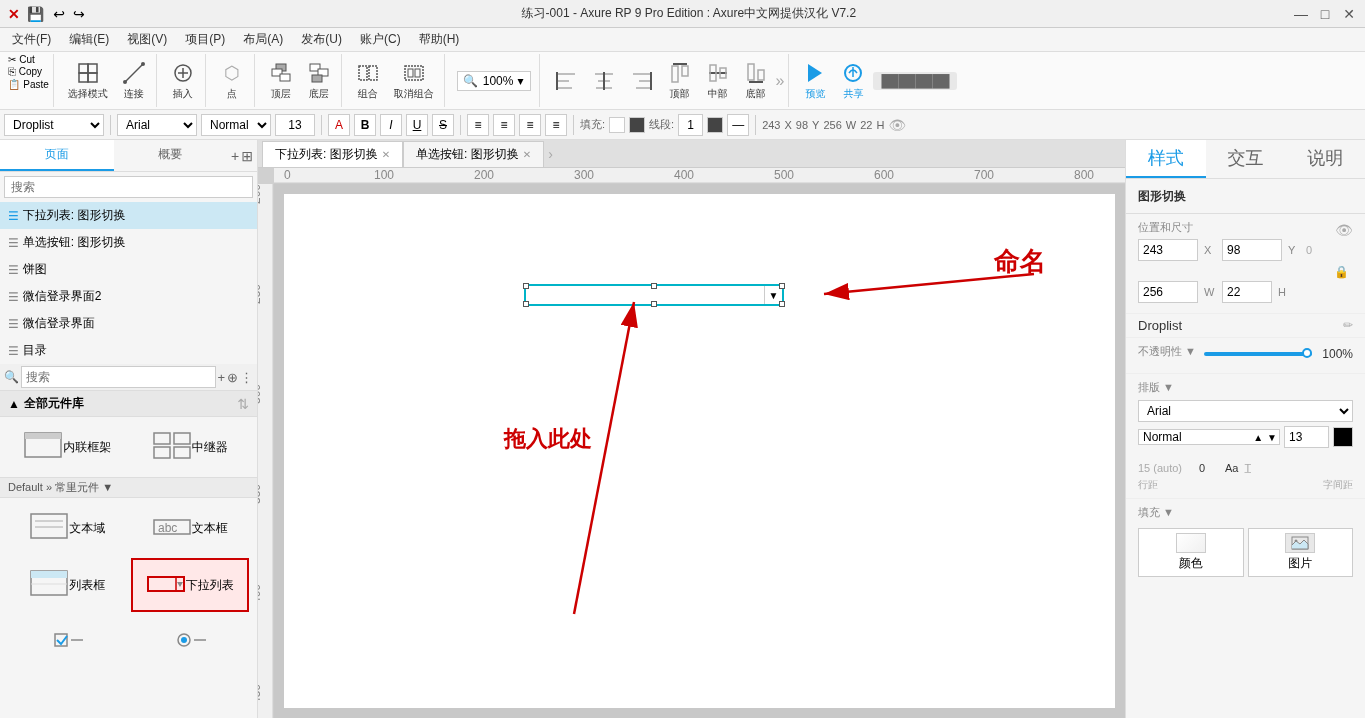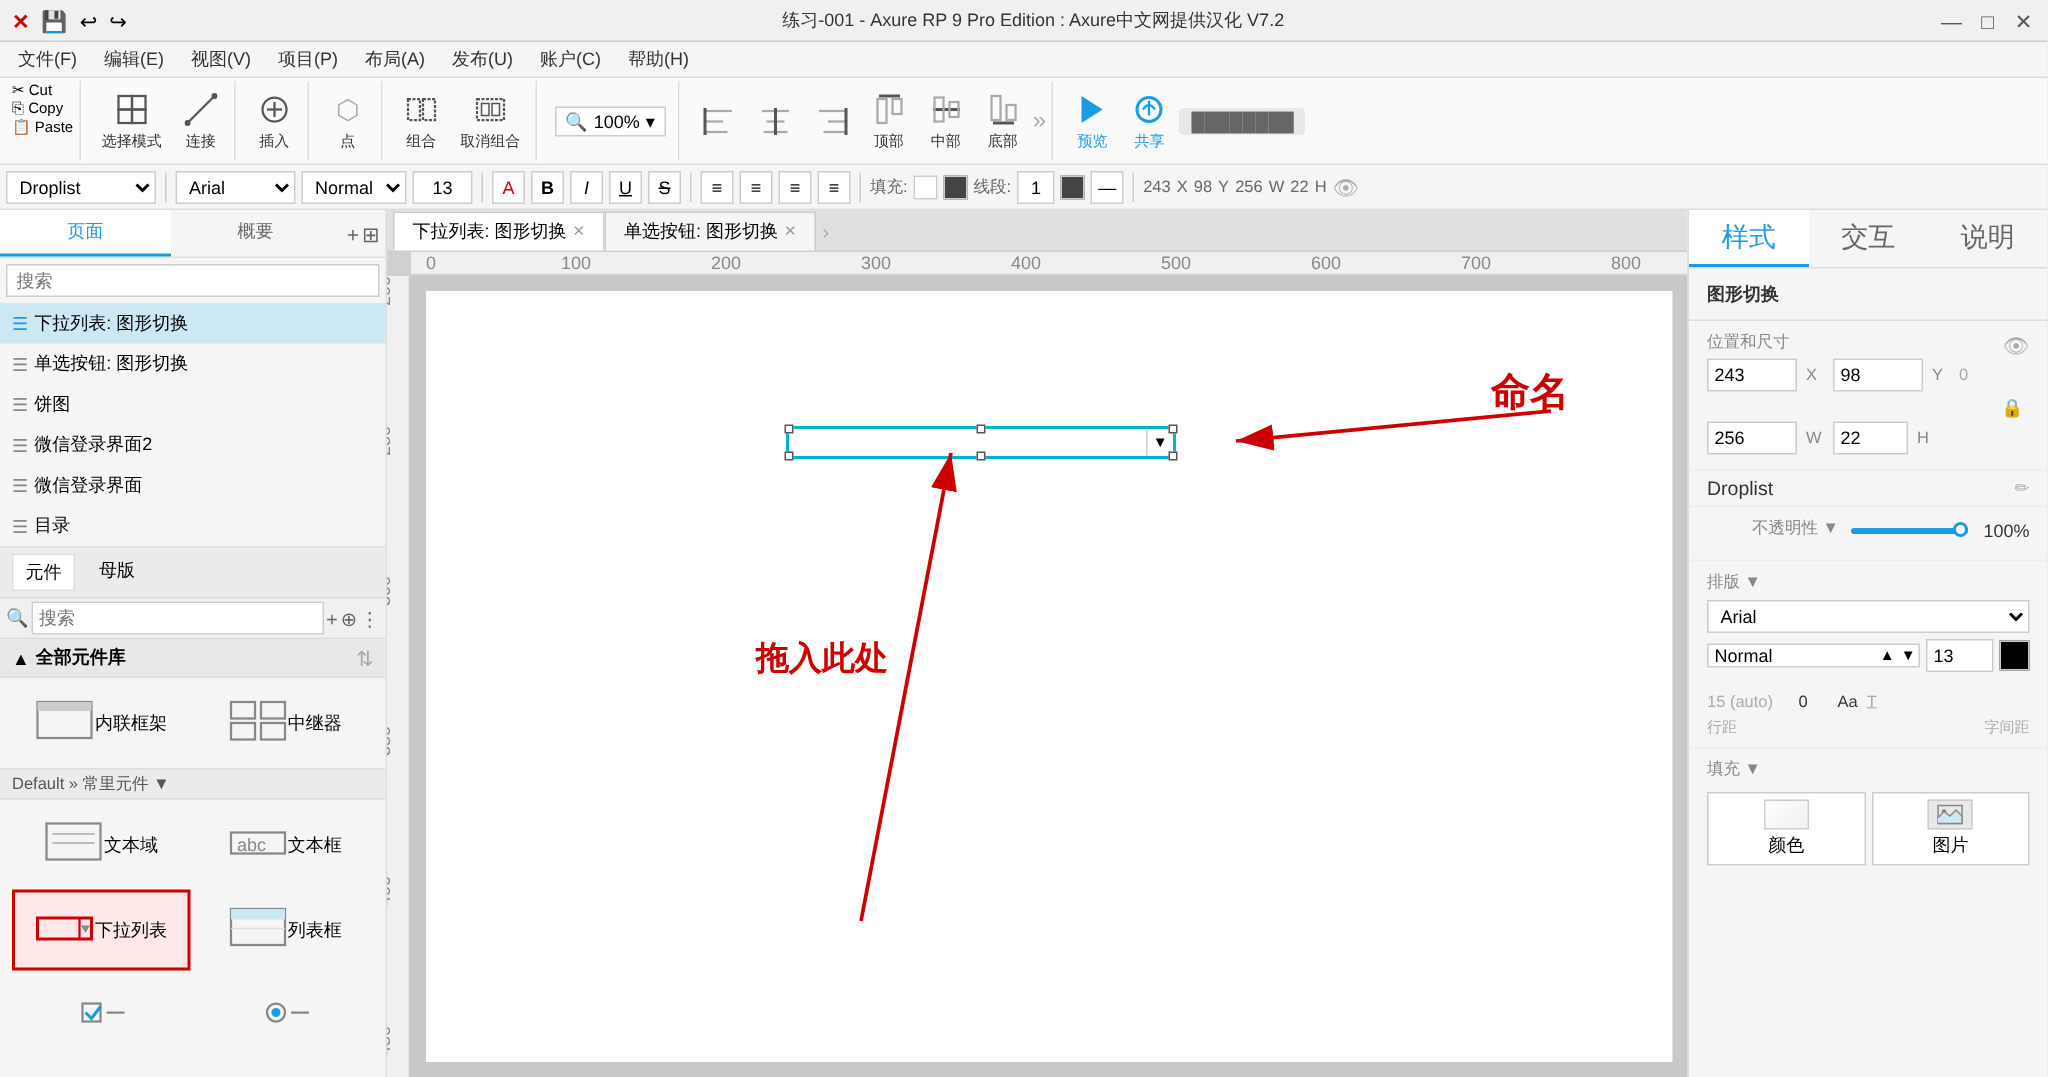--- a/index.html
+++ b/index.html
@@ -169,20 +169,42 @@
             <line x1="6" y1="11" x2="16" y2="11" stroke="#555" stroke-width="1.5"></line>
           </svg>
       </div>
       <span class="toolbar-btn-label">插入</span>
     </div>
   </div>
   <div class="toolbar-group">
     <div class="toolbar-btn">
       <div class="toolbar-icon" style="color:#aaa;font-size:18px;">⬡</div>
       <span class="toolbar-btn-label">点</span>
+    </div>
+  </div>
+  <div class="toolbar-group">
+    <div class="toolbar-btn">
+      <div class="toolbar-icon">
+        <svg width="22" height="22" viewBox="0 0 22 22">
+            <rect x="6" y="2" width="10" height="7" fill="#aaa" stroke="#555" stroke-width="1"></rect>
+            <rect x="2" y="7" width="10" height="7" fill="white" stroke="#555" stroke-width="1"></rect>
+            <rect x="10" y="12" width="10" height="7" fill="white" stroke="#555" stroke-width="1"></rect>
+          </svg>
+      </div>
+      <span class="toolbar-btn-label">顶层</span>
+    </div>
+    <div class="toolbar-btn">
+      <div class="toolbar-icon">
+        <svg width="22" height="22" viewBox="0 0 22 22">
+            <rect x="2" y="2" width="10" height="7" fill="white" stroke="#555" stroke-width="1"></rect>
+            <rect x="10" y="7" width="10" height="7" fill="white" stroke="#555" stroke-width="1"></rect>
+            <rect x="4" y="13" width="10" height="7" fill="#aaa" stroke="#555" stroke-width="1"></rect>
+          </svg>
+      </div>
+      <span class="toolbar-btn-label">底层</span>
     </div>
   </div>
   <div class="toolbar-group">
     <div class="toolbar-btn">
       <div class="toolbar-icon">
         <svg width="22" height="22" viewBox="0 0 22 22">
             <rect x="2" y="4" width="8" height="14" fill="none" stroke="#555" stroke-width="1.5" stroke-dasharray="2,1"></rect>
             <rect x="12" y="4" width="8" height="14" fill="none" stroke="#555" stroke-width="1.5" stroke-dasharray="2,1"></rect>
           </svg>
       </div>
@@ -374,26 +396,20 @@
       <div class="page-item">
         <span style="color:#888;">☰</span>
         <span>微信登录界面</span>
       </div>
       <div class="page-item">
         <span style="color:#888;">☰</span>
         <span>目录</span>
       </div>
     </div>
 
-    <div class="panel-section-header">
-      <div class="panel-section-tabs">
-        <span class="panel-section-tab active">元件</span>
-        <span class="panel-section-tab">母版</span>
-      </div>
-    </div>
 
     <div class="components-search-row">
       <span class="search-icon-sm">🔍</span>
       <input type="text" class="components-search-input" placeholder="搜索" style="">
       <span style="cursor:pointer;color:#666;font-size:13px;">+</span>
       <span style="cursor:pointer;color:#666;font-size:13px;">⊕</span>
       <span style="cursor:pointer;color:#666;font-size:13px;">⋮</span>
     </div>
 
     <div class="lib-header">
@@ -444,39 +460,39 @@
       </div>
       <div class="component-item">
         <div class="component-icon">
           <svg width="40" height="28" viewBox="0 0 40 28">
               <rect x="2" y="8" width="36" height="14" fill="none" stroke="#888" stroke-width="1.5"></rect>
               <text x="6" y="20" font-size="10" fill="#888">abc</text>
             </svg>
         </div>
         <span>文本框</span>
       </div>
+      <div class="component-item">
+        <div class="component-icon">
+          <svg width="40" height="28" viewBox="0 0 40 28">
+              <rect x="2" y="2" width="36" height="24" fill="none" stroke="#888" stroke-width="1.5"></rect>
+              <rect x="2" y="2" width="36" height="7" fill="#cce8f4"></rect>
+              <line x1="2" y1="15" x2="38" y2="15" stroke="#ddd" stroke-width="1"></line>
+            </svg>
+        </div>
+        <span>列表框</span>
+      </div>
       <div class="component-item selected">
         <div class="component-icon">
           <svg width="40" height="28" viewBox="0 0 40 28">
               <rect x="2" y="8" width="36" height="14" fill="none" stroke="#cc0000" stroke-width="2"></rect>
               <line x1="30" y1="8" x2="30" y2="22" stroke="#cc0000" stroke-width="1.5"></line>
               <polygon points="31,13 37,13 34,18" fill="#888"></polygon>
             </svg>
         </div>
         <span>下拉列表</span>
-      </div>
-      <div class="component-item">
-        <div class="component-icon">
-          <svg width="40" height="28" viewBox="0 0 40 28">
-              <rect x="2" y="2" width="36" height="24" fill="none" stroke="#888" stroke-width="1.5"></rect>
-              <rect x="2" y="2" width="36" height="7" fill="#cce8f4"></rect>
-              <line x1="2" y1="15" x2="38" y2="15" stroke="#ddd" stroke-width="1"></line>
-            </svg>
-        </div>
-        <span>列表框</span>
       </div>
       <div class="component-item">
         <div class="component-icon">
           <svg width="40" height="28" viewBox="0 0 40 28">
               <rect x="8" y="8" width="12" height="12" fill="none" stroke="#888" stroke-width="1.5"></rect>
               <polyline points="10,14 14,18 20,10" fill="none" stroke="#1a9be6" stroke-width="2"></polyline>
               <line x1="24" y1="14" x2="36" y2="14" stroke="#888" stroke-width="1.5"></line>
             </svg>
         </div>
 
@@ -614,21 +630,21 @@
       </div>
     </div>
 
     <div class="right-section" style="padding:4px 12px;">
       <span style="font-size:13px;color:#333;font-weight:normal;">Droplist</span>
       <span style="float:right;cursor:pointer;color:#aaa;">✏</span>
     </div>
 
     <div class="right-section">
       <div class="right-row">
-        <span class="right-section-label" style="min-width:60px;margin-left:30px;">不透明性 ▼</span>
+        <span class="right-section-label" style="min-width:60px;">不透明性 ▼</span>
         <div style="flex:1;height:4px;background:#1a9be6;border-radius:2px;position:relative;cursor:pointer;">
           <div style="position:absolute;right:0;top:-4px;width:10px;height:10px;background:white;border:2px solid #1a9be6;border-radius:50%;"></div>
         </div>
         <span style="font-size:12px;color:#333;min-width:35px;text-align:right;">100%</span>
       </div>
     </div>
 
     <div class="right-section">
       <div style="display:flex;align-items:center;justify-content:space-between;margin-bottom:1px;">
         <span class="right-section-label">排版 ▼</span>

